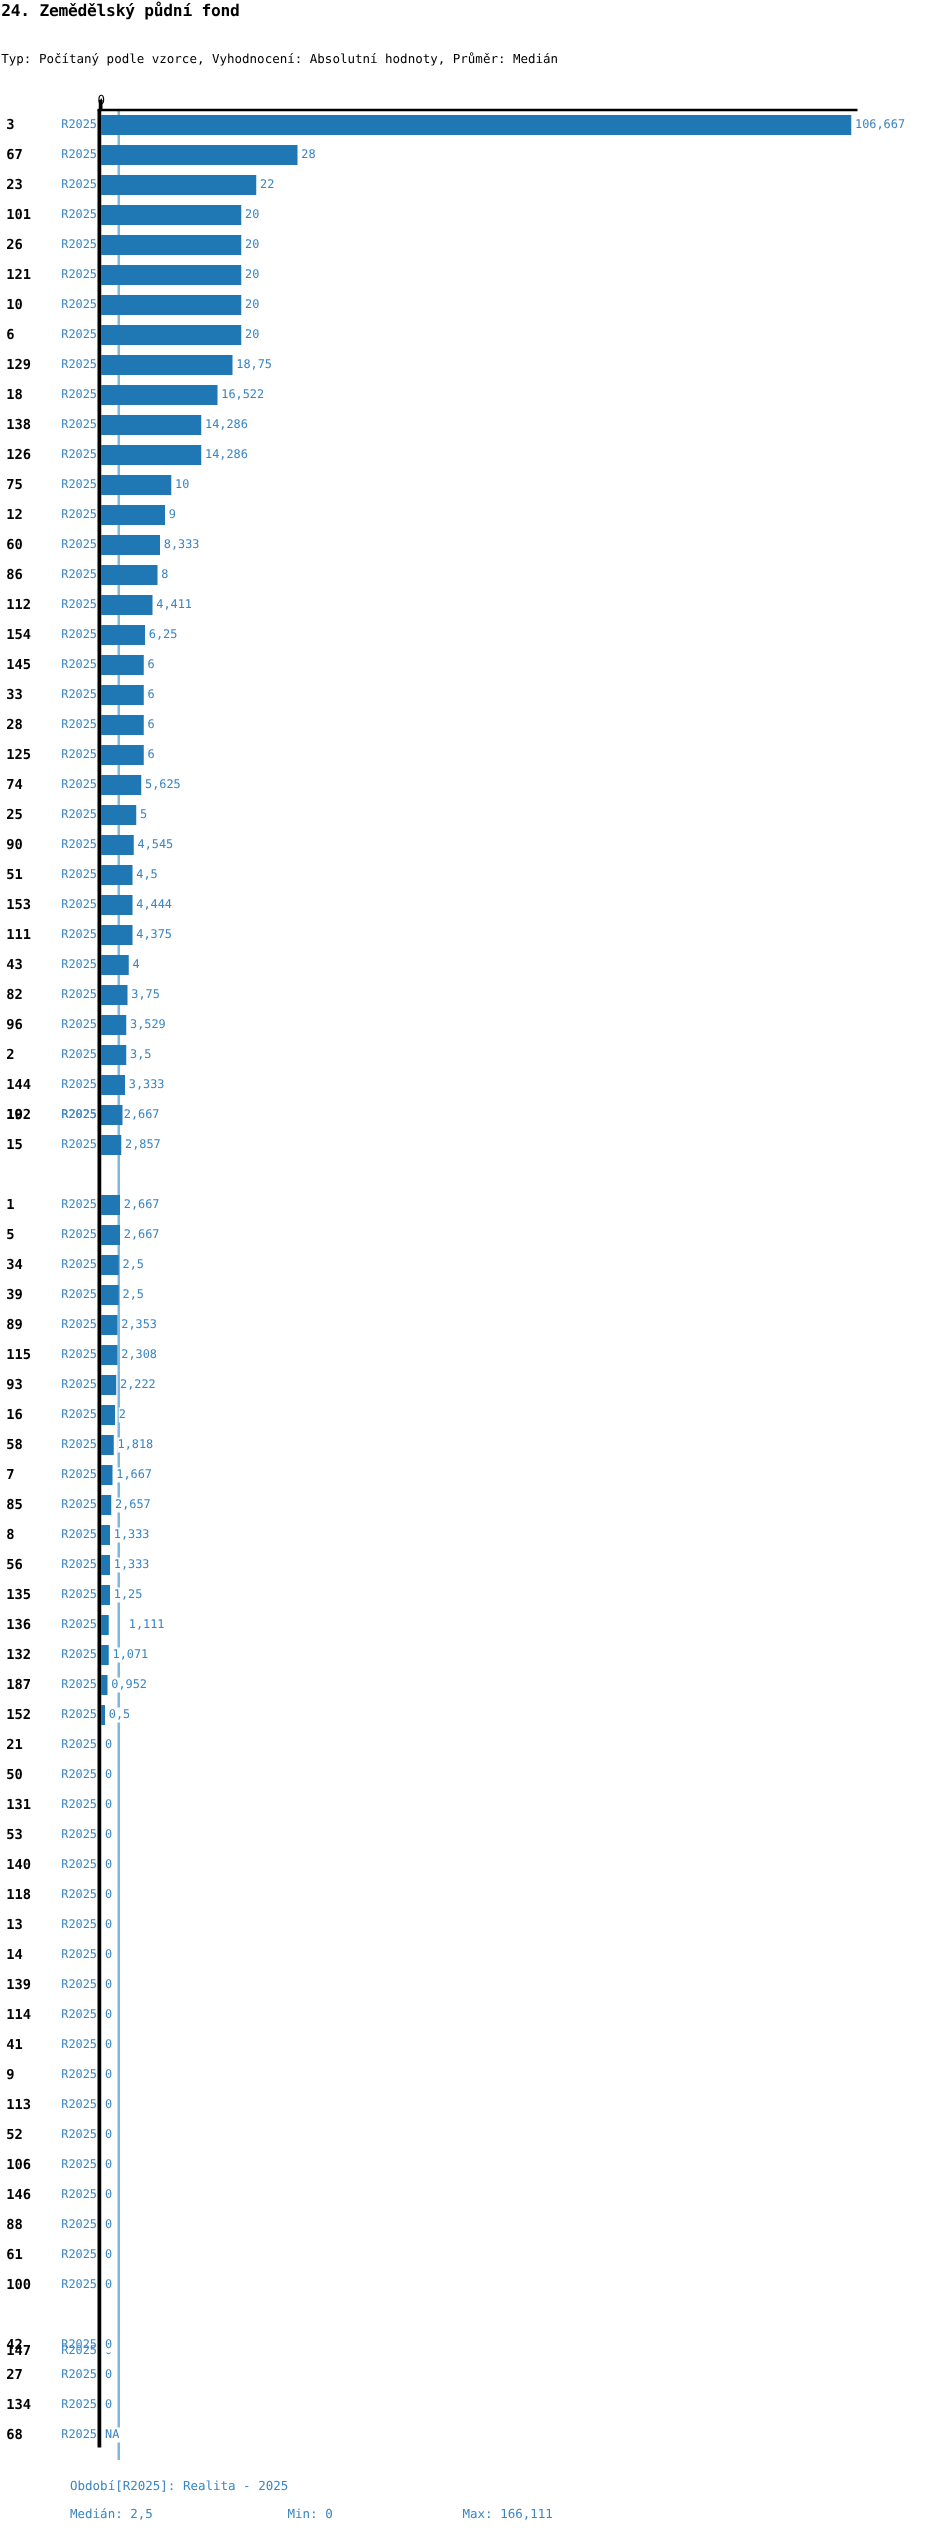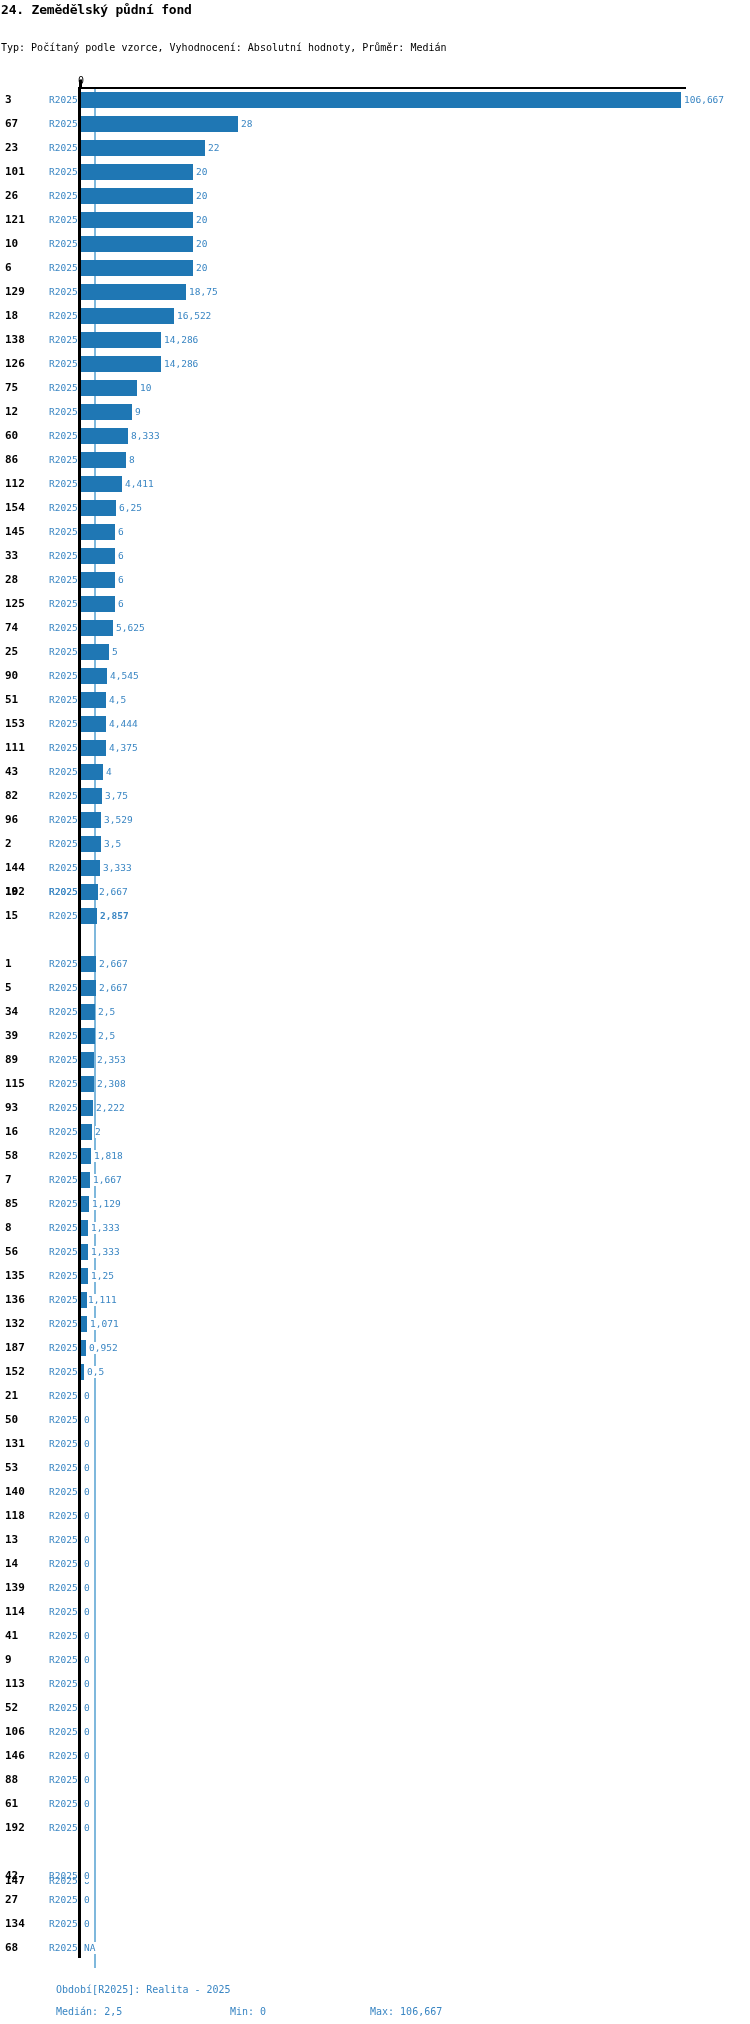--- a/index.html
+++ b/index.html
@@ -239,21 +239,21 @@
       <div class="row" style="top: 880px;">
         <span class="cat">19</span>
         <span class="series">R2025</span>
         <div class="bar" style="width: 17px;"></div>
         <span class="val" style="left: 101px;">3</span>
       </div>
       <div class="row" style="top: 904px;">
         <span class="cat">15</span>
         <span class="series">R2025</span>
         <div class="bar" style="width: 16px;"></div>
-        <span class="val" style="left: 100px; font-weight: bold;">2,857</span>
+        <span class="val" style="left: 100px;">2,857</span>
       </div>
       <div class="row" style="top: 880px;">
         <span class="cat">102</span>
         <span class="series">R2025</span>
         <div class="bar" style="width: 15px;"></div>
         <span class="val" style="left: 99px;">2,667</span>
       </div>
       <div class="row" style="top: 952px;">
         <span class="cat">1</span>
         <span class="series">R2025</span>
@@ -311,21 +311,21 @@
       <div class="row" style="top: 1168px;">
         <span class="cat">7</span>
         <span class="series">R2025</span>
         <div class="bar" style="width: 9px;"></div>
         <span class="val" style="left: 93px;">1,667</span>
       </div>
       <div class="row" style="top: 1192px;">
         <span class="cat">85</span>
         <span class="series">R2025</span>
         <div class="bar" style="width: 8px;"></div>
-        <span class="val" style="left: 92px;">1,129</span>
+        <span class="val" style="left: 92px;">2,657</span>
       </div>
       <div class="row" style="top: 1216px;">
         <span class="cat">8</span>
         <span class="series">R2025</span>
         <div class="bar" style="width: 7px;"></div>
         <span class="val" style="left: 91px;">1,333</span>
       </div>
       <div class="row" style="top: 1240px;">
         <span class="cat">56</span>
         <span class="series">R2025</span>
@@ -335,21 +335,21 @@
       <div class="row" style="top: 1264px;">
         <span class="cat">135</span>
         <span class="series">R2025</span>
         <div class="bar" style="width: 7px;"></div>
         <span class="val" style="left: 91px;">1,25</span>
       </div>
       <div class="row" style="top: 1288px;">
         <span class="cat">136</span>
         <span class="series">R2025</span>
         <div class="bar" style="width: 6px;"></div>
-        <span class="val" style="left: 88px;">1,111</span>
+        <span class="val" style="left: 103px;">1,111</span>
       </div>
       <div class="row" style="top: 1312px;">
         <span class="cat">132</span>
         <span class="series">R2025</span>
         <div class="bar" style="width: 6px;"></div>
         <span class="val" style="left: 90px;">1,071</span>
       </div>
       <div class="row" style="top: 1336px;">
         <span class="cat">187</span>
         <span class="series">R2025</span>
@@ -446,21 +446,21 @@
         <span class="cat">88</span>
         <span class="series">R2025</span>
         <span class="val" style="left: 84px;">0</span>
       </div>
       <div class="row" style="top: 1792px;">
         <span class="cat">61</span>
         <span class="series">R2025</span>
         <span class="val" style="left: 84px;">0</span>
       </div>
       <div class="row" style="top: 1816px;">
-        <span class="cat">192</span>
+        <span class="cat">100</span>
         <span class="series">R2025</span>
         <span class="val" style="left: 84px;">0</span>
       </div>
       <div class="row" style="top: 1840px; margin-top: 29px;">
         <span class="cat">147</span>
         <span class="series">R2025</span>
         <span class="val" style="left: 84px;">0</span>
       </div>
       <div class="row" style="top: 1864px;">
         <span class="cat">42</span>
@@ -480,14 +480,14 @@
       <div class="row" style="top: 1936px;">
         <span class="cat">68</span>
         <span class="series">R2025</span>
         <span class="val" style="left: 84px;">NA</span>
       </div>
     </div>
 
   <div class="footer-line" id="f-period">Období[R2025]: Realita - 2025</div>
   <div class="footer-line" id="f-median">Medián: 2,5</div>
   <div class="footer-line" id="f-min">Min: 0</div>
-  <div class="footer-line" id="f-max">Max: 106,667</div>
+  <div class="footer-line" id="f-max">Max: 166,111</div>
 </div>
 
 </body></html>

